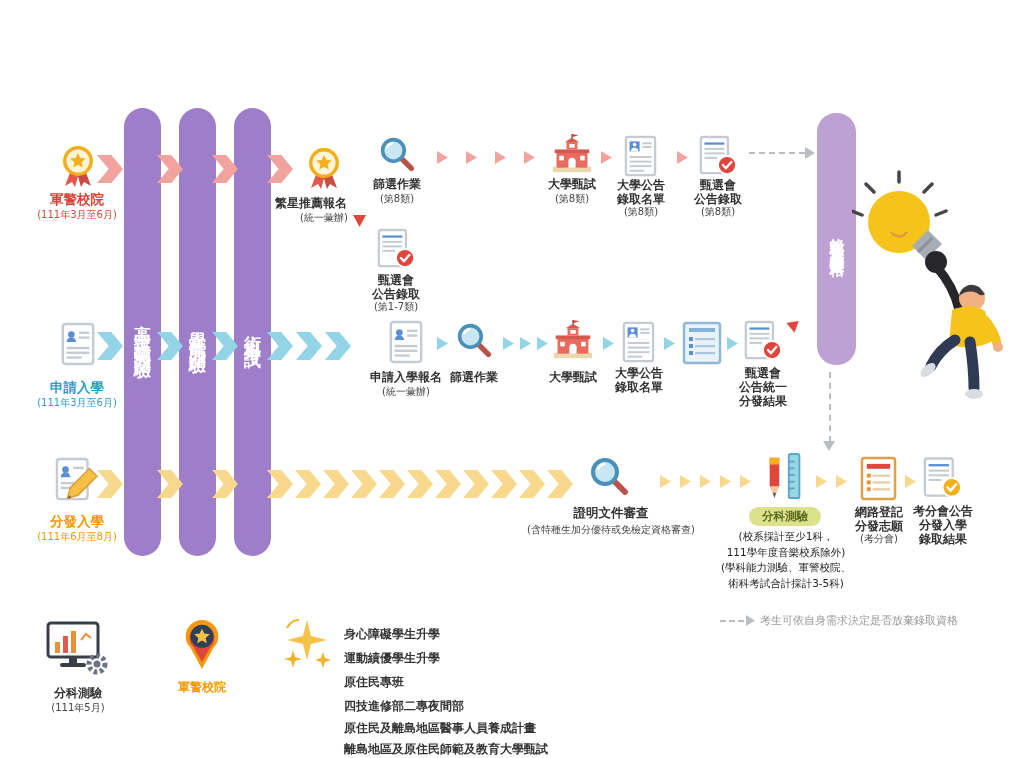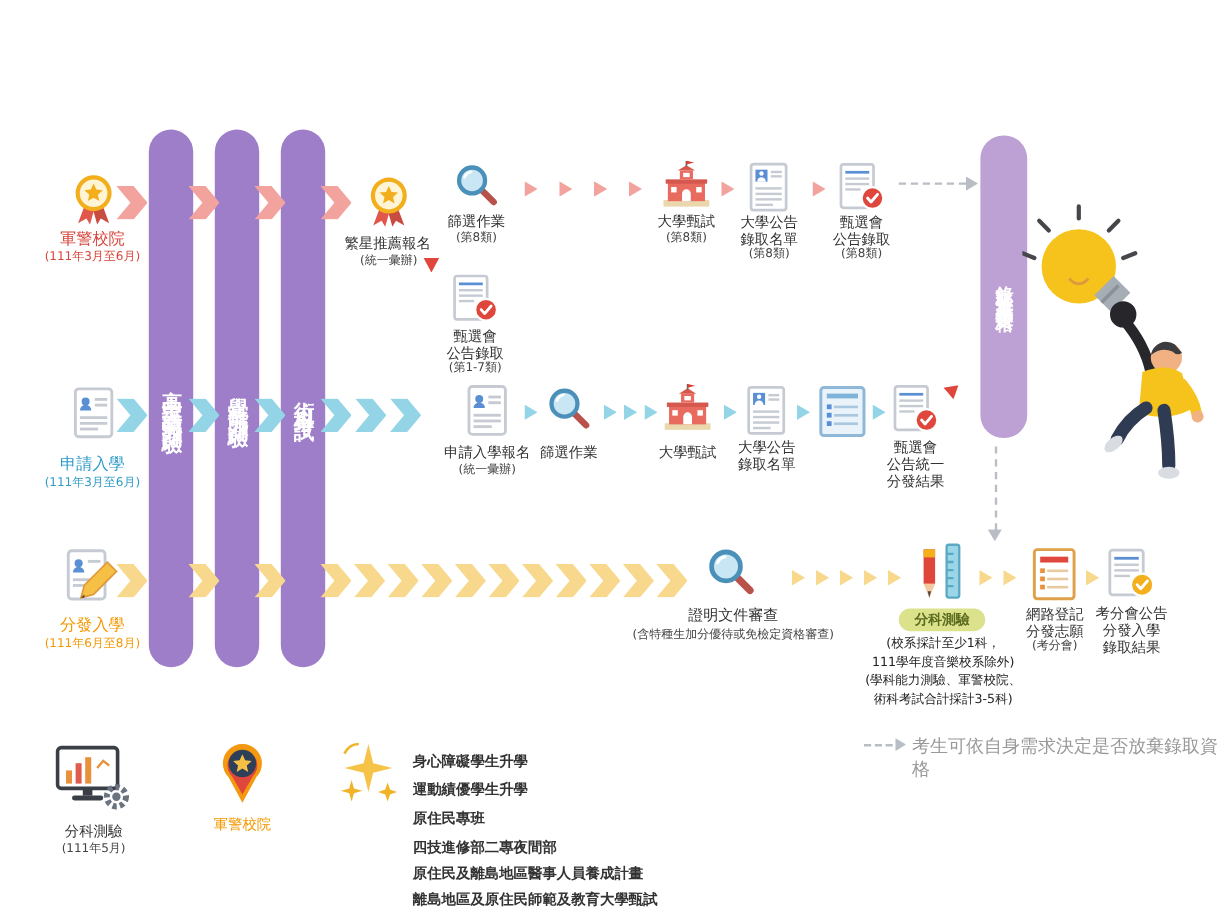--- a/index.html
+++ b/index.html
@@ -9,29 +9,29 @@
   .title{position:absolute;font-size:21px;font-weight:bold;color:#6A2C91;letter-spacing:1px}
   .pillar{position:absolute;background:#9E7EC9;border-radius:19px;display:flex;align-items:center;justify-content:center}
   .pillar.light{background:#BDA0D4}
   .pillar span{writing-mode:vertical-rl;text-orientation:upright;color:#fff;font-weight:bold;font-size:17px;letter-spacing:5px;line-height:1}
   .pillar.light span{font-size:15px;letter-spacing:3px}
   .chev{position:absolute;width:26px;height:28px;clip-path:polygon(0 0,55% 0,100% 50%,55% 100%,0 100%,45% 50%)}
   .tri{position:absolute;width:11px;height:13px;clip-path:polygon(0 0,100% 50%,0 100%)}
   .tri-down{clip-path:polygon(0 0,100% 0,50% 100%)}
   .pink{background:#F2A39E}.blue{background:#93D4E6}.yellow{background:#F8D88D}
   .redc{background:#E0473C}.gray{background:#B9BDC4}
-  .lbl{position:absolute;font-size:12px;font-weight:normal;color:#333;text-align:center;white-space:pre-line;line-height:14px}
+  .lbl{position:absolute;font-size:12px;font-weight:bold;color:#333;text-align:center;white-space:pre-line;line-height:14px}
   .sub{position:absolute;font-size:10px;color:#444;text-align:center;white-space:pre-line;line-height:12px}
   .src{font-size:13.5px}
   .c-red{color:#D6453A}.c-blue{color:#2E9BC8}.c-orange{color:#F39800}
   .dash-h{position:absolute;border-top:2px dashed #B9BDC4}
   .dash-v{position:absolute;border-left:2px dashed #B9BDC4}
   .badge{position:absolute;background:#DCE18C;color:#5A6B1F;font-weight:bold;font-size:11.5px;border-radius:10px;text-align:center;line-height:19px}
   .notes{position:absolute;font-size:10.5px;color:#222;text-align:center;white-space:pre-line;line-height:15.5px}
-  .legend-text{position:absolute;font-size:15px;color:#999}
+  .legend-text{position:absolute;font-size:11px;color:#999}
   .list-item{position:absolute;font-size:12px;font-weight:bold;color:#333}
   .icon{position:absolute}
 </style>
 </head>
 <body>
 
 <svg width="0" height="0" style="position:absolute" aria-hidden="true">
   <defs>
     <symbol id="ic-medal" viewBox="0 0 44 46">
       <polygon points="15,28 9,44 16,40 19,45 23,31" fill="#E2574C"></polygon>
@@ -214,21 +214,21 @@
   <div class="sub c-red" style="left:18px;top:209px;width:118px">(111年3月至6月)</div>
 
   <div class="chev pink" style="left:97px;top:155px"></div>
   <div class="chev pink" style="left:157px;top:155px"></div>
   <div class="chev pink" style="left:212px;top:155px"></div>
   <div class="chev pink" style="left:267px;top:155px"></div>
 
   <svg class="icon" style="left:302px;top:144px;width:44px;height:46px">
       <use href="#ic-medal"></use>
     </svg>
-  <div class="lbl" style="left:275px;top:196px;width:96px">繁星推薦報名</div>
+  <div class="lbl" style="left:263px;top:196px;width:96px">繁星推薦報名</div>
   <div class="sub" style="left:276px;top:212px;width:96px">(統一彙辦)</div>
 
   <svg class="icon" style="left:379px;top:136px;width:36px;height:36px">
       <use href="#ic-magnifier"></use>
     </svg>
   <div class="lbl" style="left:361px;top:177px;width:72px">篩選作業</div>
   <div class="sub" style="left:361px;top:193px;width:72px">(第8類)</div>
 
   <div class="tri pink" style="left:437px;top:151px"></div>
   <div class="tri pink" style="left:466px;top:151px"></div>

